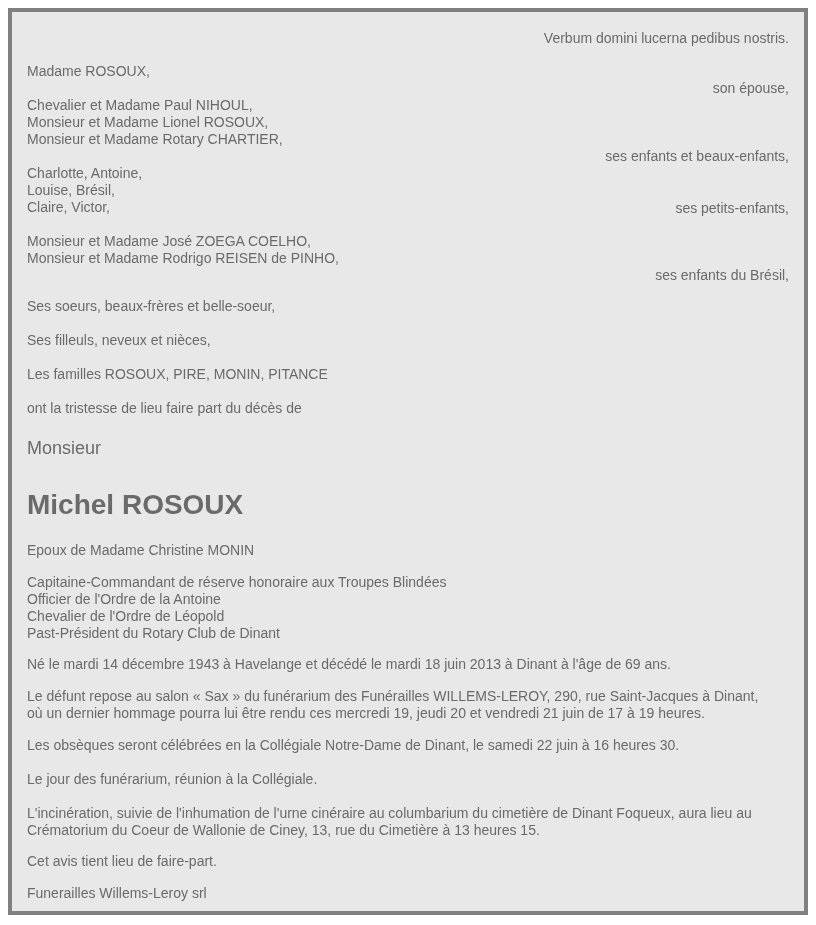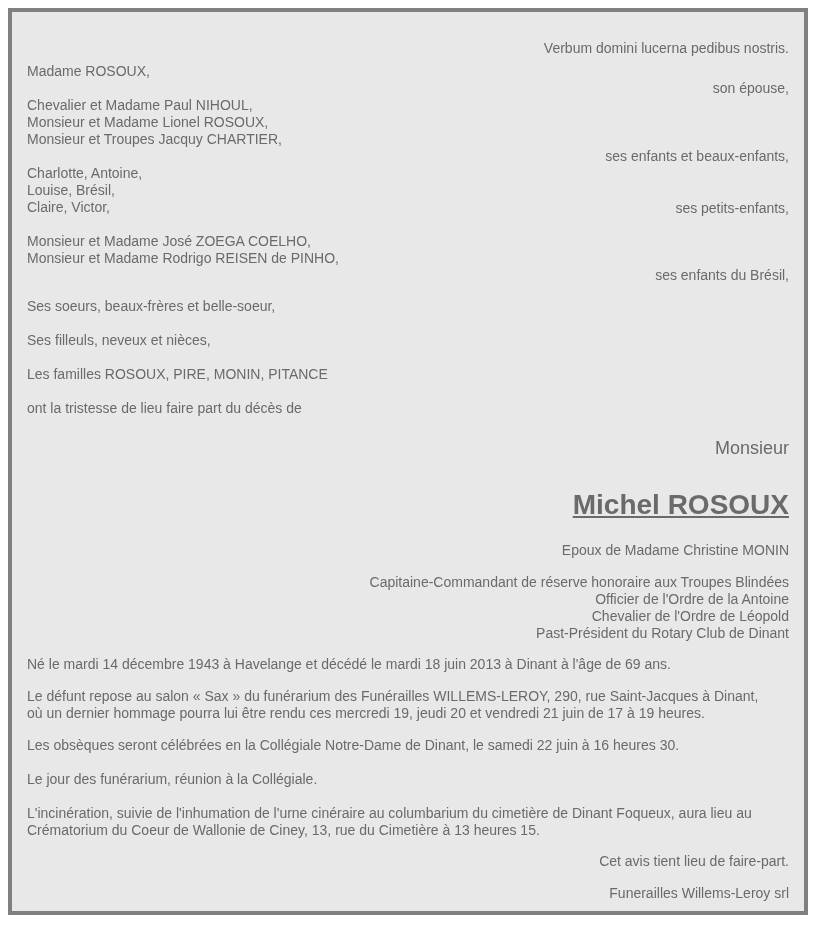--- a/index.html
+++ b/index.html
@@ -4,37 +4,37 @@
 <style>
   html, body { margin:0; padding:0; background:#ffffff; }
   body { width:816px; height:925px; position:relative; font-family:"Liberation Sans", sans-serif; }
   .frame {
     position:absolute; left:8px; top:8px; width:792px; height:899px;
     border:4px solid #808080; background:#e8e8e8;
   }
   .content { position:absolute; left:15px; top:0; width:762px; color:#6a6a6a; font-size:14px; line-height:17px; }
   .line { position:absolute; left:0; width:762px; white-space:nowrap; }
   .r { text-align:right; }
-  .c { text-align:right; }
+  .c { text-align:left; }
   .monsieur { font-size:18px; line-height:22px; color:#6a6a6a; }
-  .name { font-size:28px; line-height:34px; font-weight:bold; color:#6a6a6a;text-decoration:underline; }
+  .name { font-size:28px; line-height:34px; font-weight:bold; color:#6a6a6a; }
 </style>
 </head>
 <body>
 
 <div class="frame">
   <div class="content">
-    <div class="line r" style="top:28px">Verbum domini lucerna pedibus nostris.</div>
+    <div class="line r" style="top:18px">Verbum domini lucerna pedibus nostris.</div>
 
     <div class="line" style="top:51px">Madame ROSOUX,</div>
     <div class="line r" style="top:68px">son épouse,</div>
 
     <div class="line" style="top:85px">Chevalier et Madame Paul NIHOUL,</div>
     <div class="line" style="top:102px">Monsieur et Madame Lionel ROSOUX,</div>
-    <div class="line" style="top:119px">Monsieur et Troupes Jacquy CHARTIER,</div>
+    <div class="line" style="top:119px">Monsieur et Madame Rotary CHARTIER,</div>
     <div class="line r" style="top:136px">ses enfants et beaux-enfants,</div>
 
     <div class="line" style="top:153px">Charlotte, Antoine,</div>
     <div class="line" style="top:170px">Louise, Brésil,</div>
     <div class="line" style="top:187px">Claire, Victor,</div>
     <div class="line r" style="top:188px">ses petits-enfants,</div>
 
     <div class="line" style="top:221px">Monsieur et Madame José ZOEGA COELHO,</div>
     <div class="line" style="top:238px">Monsieur et Madame Rodrigo REISEN de PINHO,</div>
     <div class="line r" style="top:255px">ses enfants du Brésil,</div>

